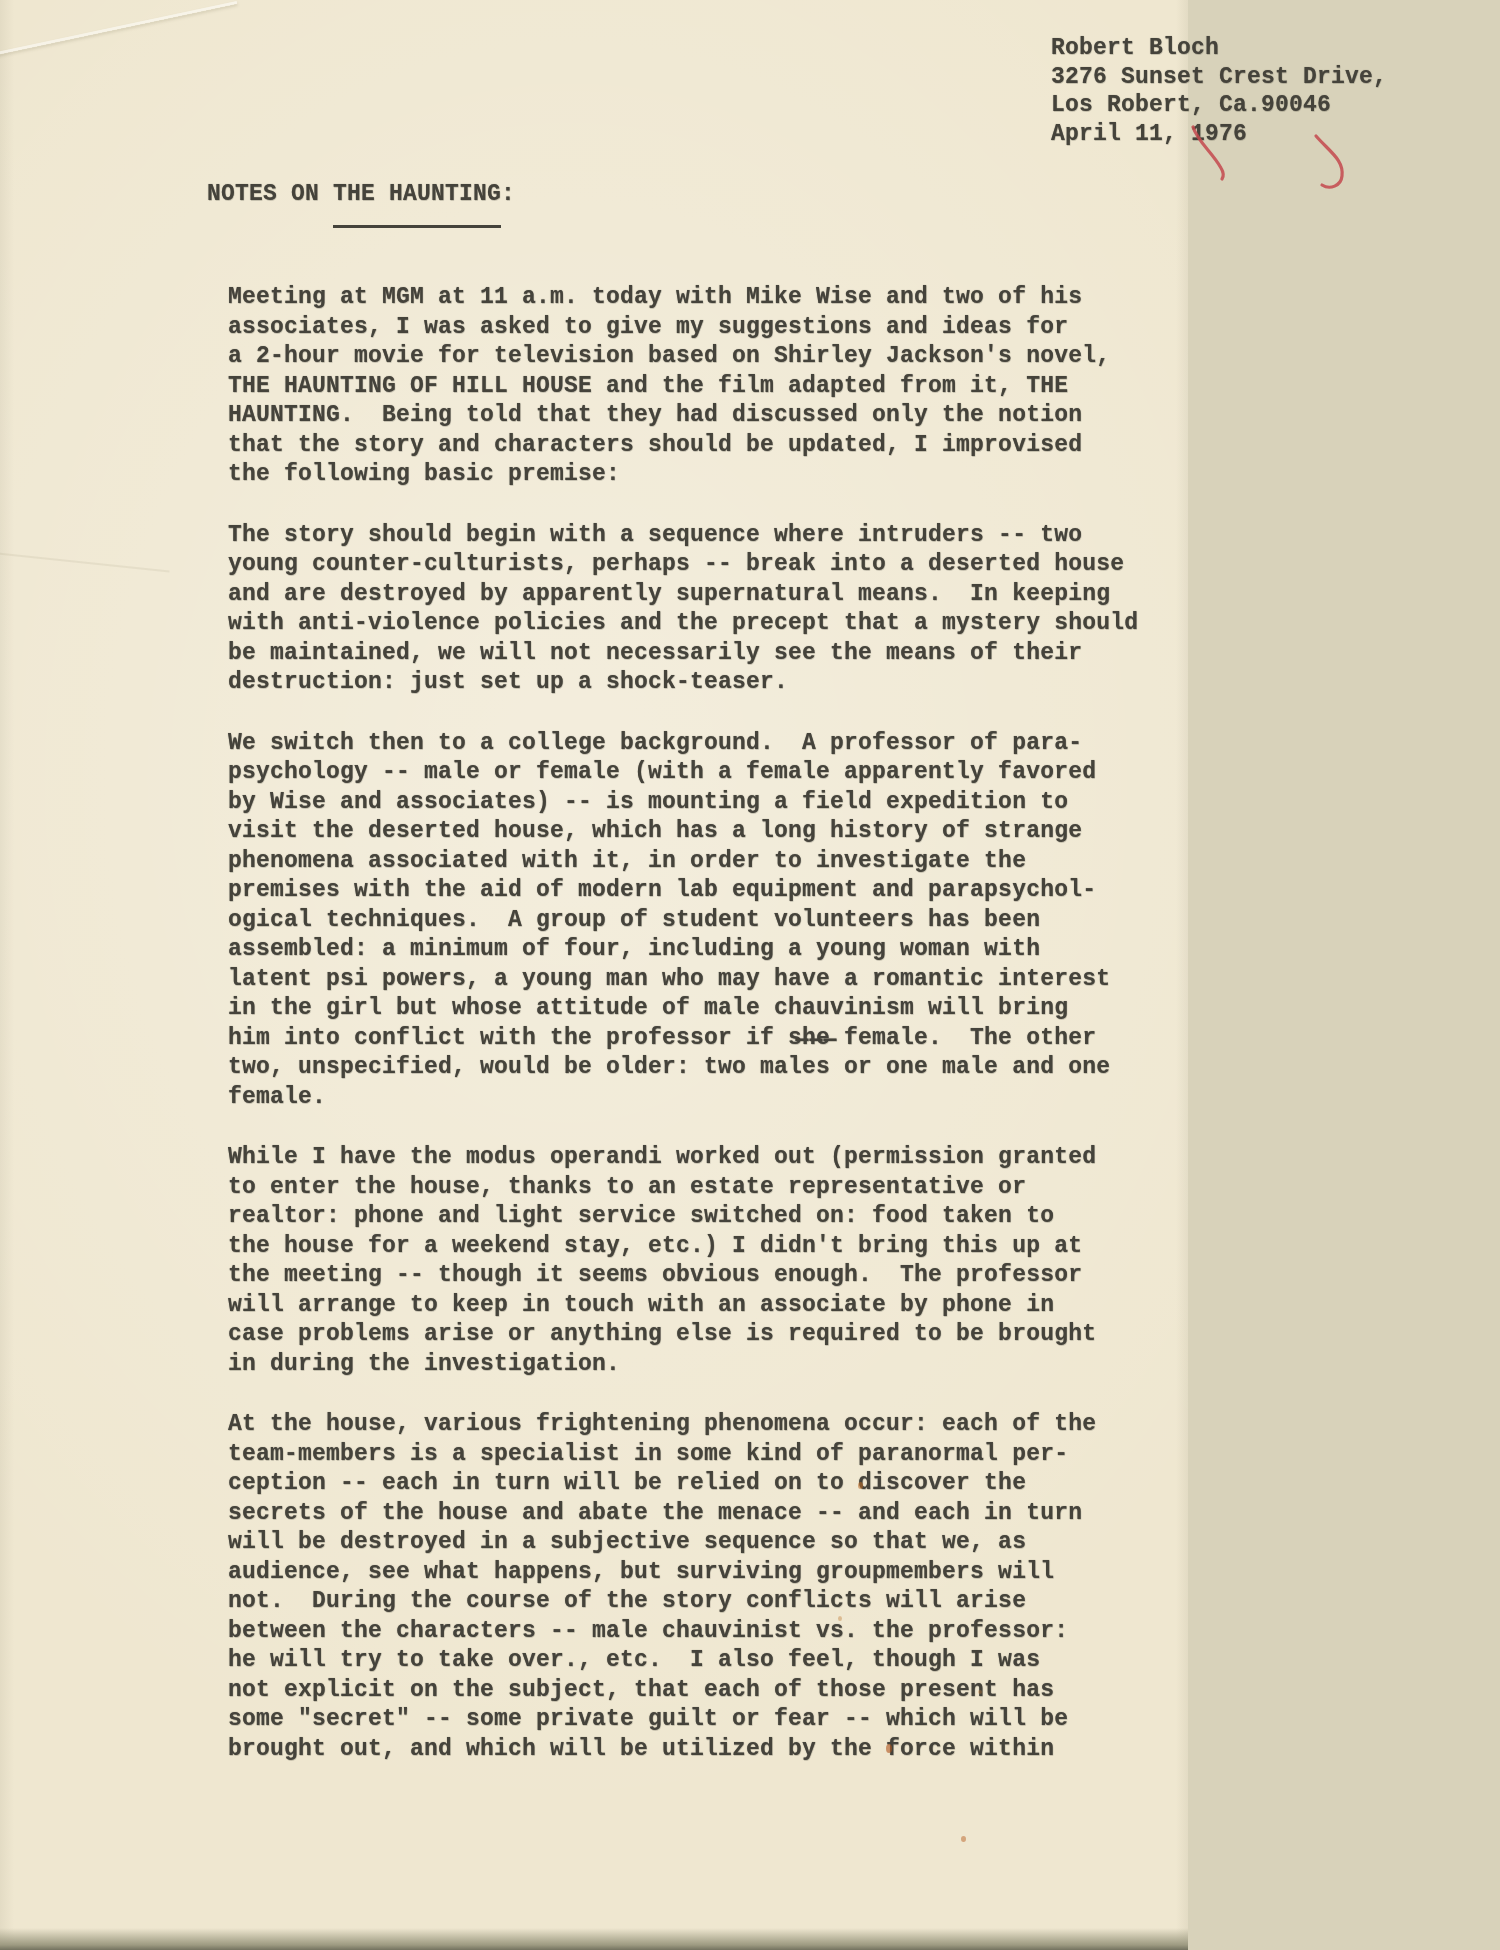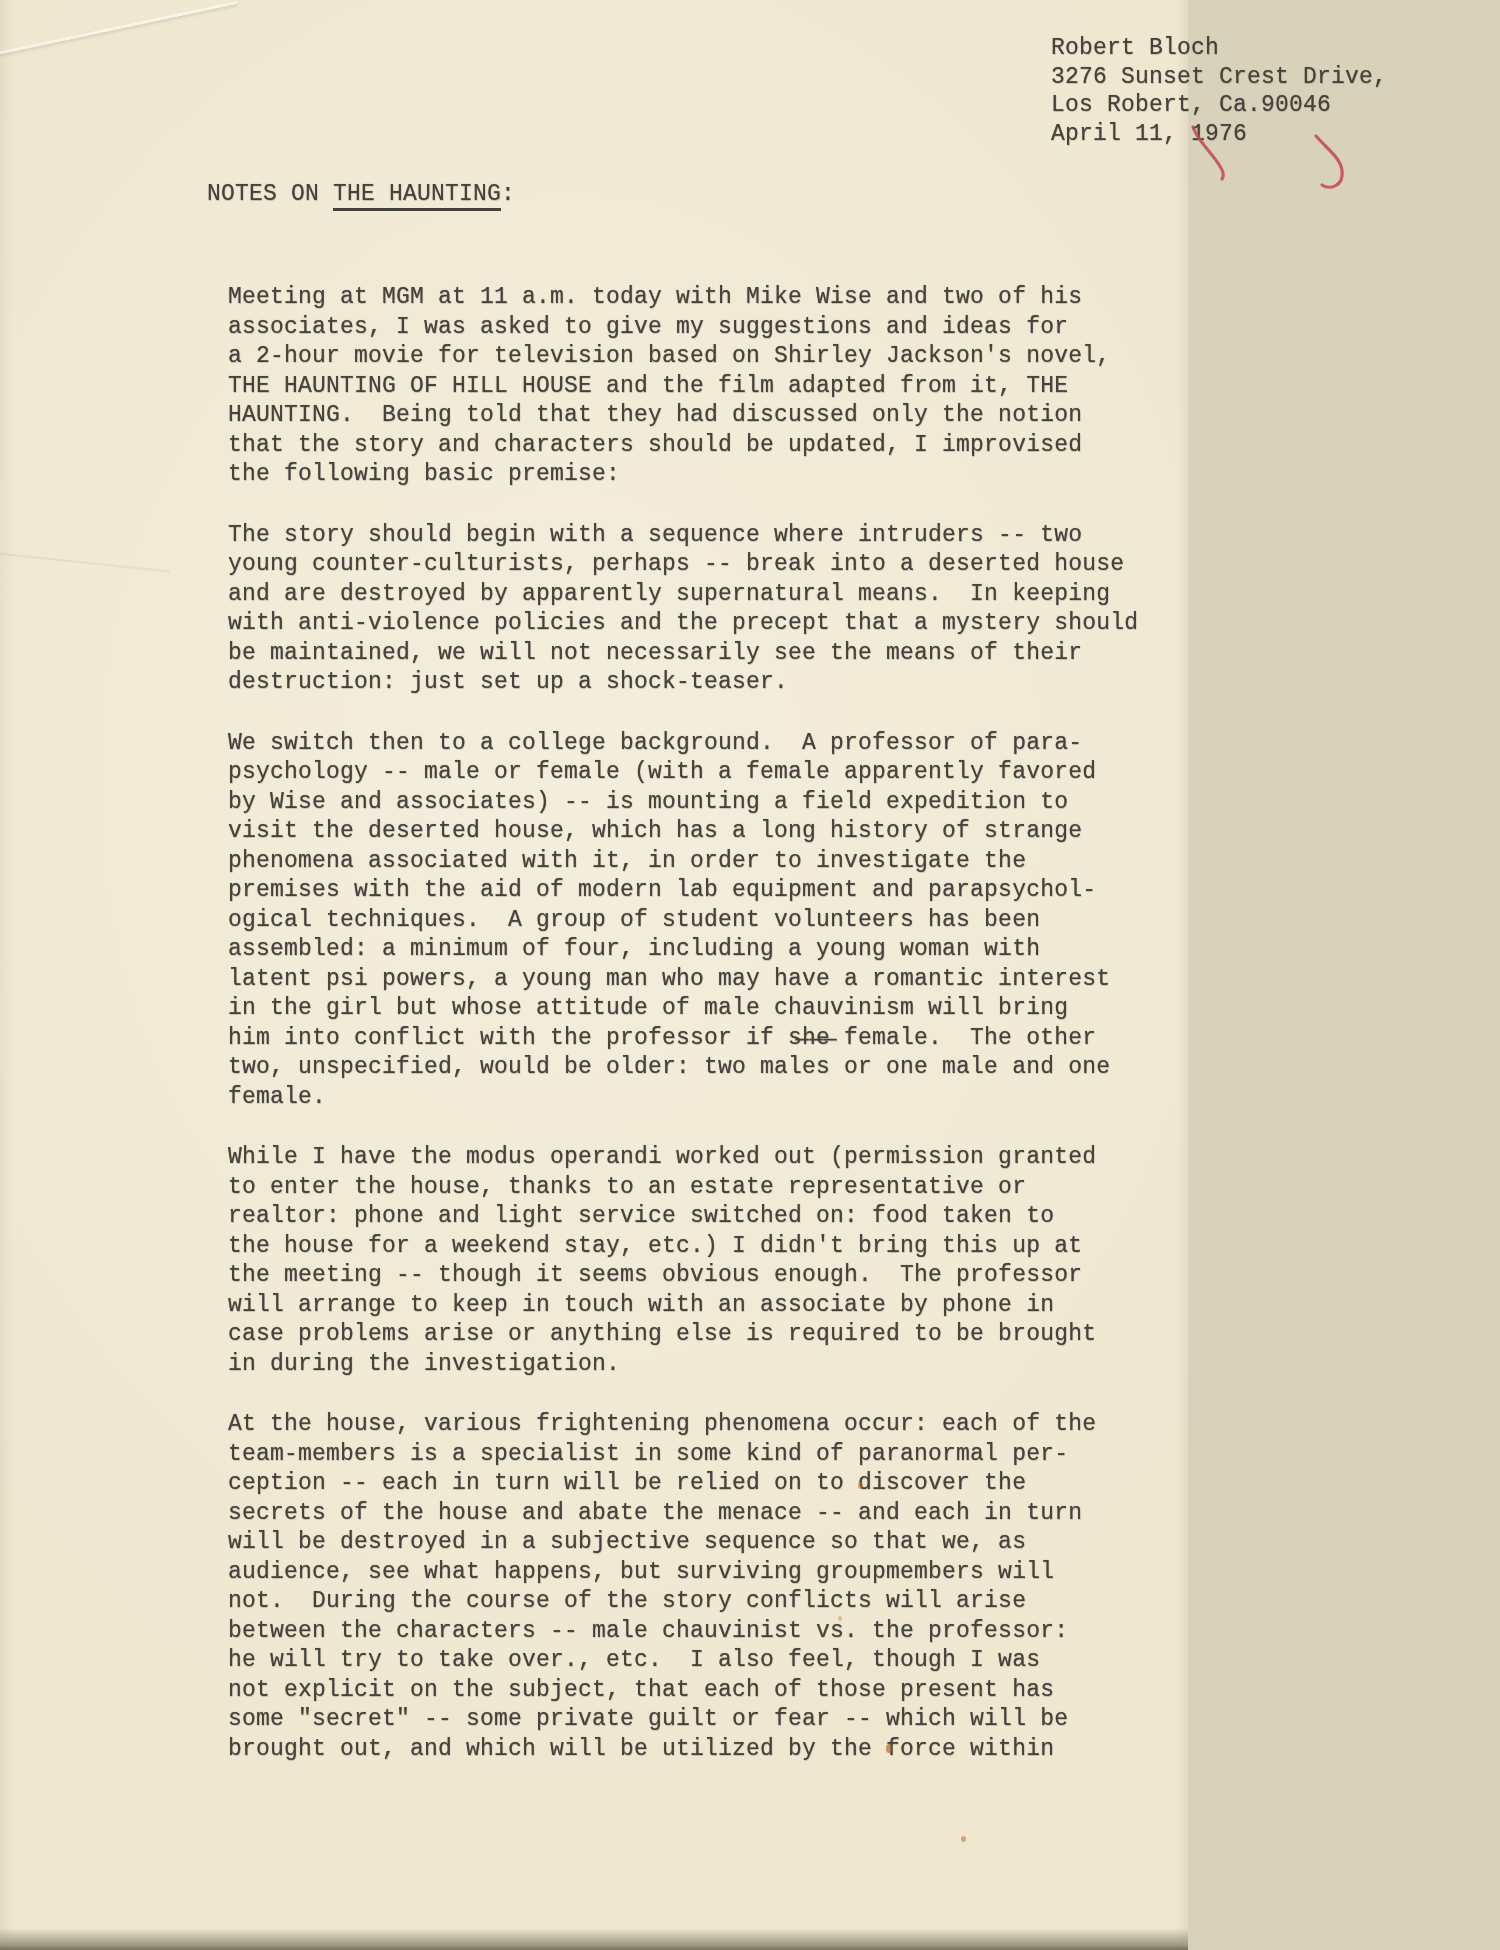--- a/index.html
+++ b/index.html
@@ -9,20 +9,21 @@
     background:#d8d2ba;
   }
   .page{
     position:relative;width:1188px;height:1950px;
     background:
       radial-gradient(ellipse 1200px 1500px at 48% 40%, rgba(255,255,255,0.28), rgba(255,255,255,0) 70%),
       linear-gradient(to top, #73725f 0px, #9d9a81 5px, rgba(157,154,129,0) 22px),
       linear-gradient(to right, rgba(120,115,90,0.10) 0px, rgba(120,115,90,0) 14px),
       linear-gradient(to left, rgba(120,115,90,0.10) 0px, rgba(120,115,90,0) 12px),
       var(--paper,#efe7d0);
+    font-weight: bold;
   }
   
   .crease{
     position:absolute;left:-40px;top:30px;width:280px;height:3px;
     background:rgba(255,255,255,0.5);
     box-shadow:0 2px 3px rgba(140,130,100,0.25);
     transform:rotate(-12deg);
   }
   .crease2{
     position:absolute;left:-30px;top:560px;width:200px;height:2px;
@@ -36,21 +37,21 @@
     letter-spacing:0.2px;
   }
   .header-block{
     position:absolute;left:1051px;top:34px;line-height:28.5px;white-space:nowrap;
   }
   .doc-title{
     position:absolute;left:207px;top:180px;line-height:29px;white-space:nowrap;
   }
   .doc-title .u{
     border-bottom:3px solid var(--ink,#45433b);
-    padding-bottom:1px;
+    padding-bottom:18px;
   }
   .body-text{
     position:absolute;left:207px;top:283px;width:950px;margin-left:21px;
   }
   .body-text p{
     margin:0 0 31px 0;
     line-height:29.5px;
     white-space:pre-wrap;
   }
   svg.red-marks{position:absolute;left:0;top:0;pointer-events:none;}

